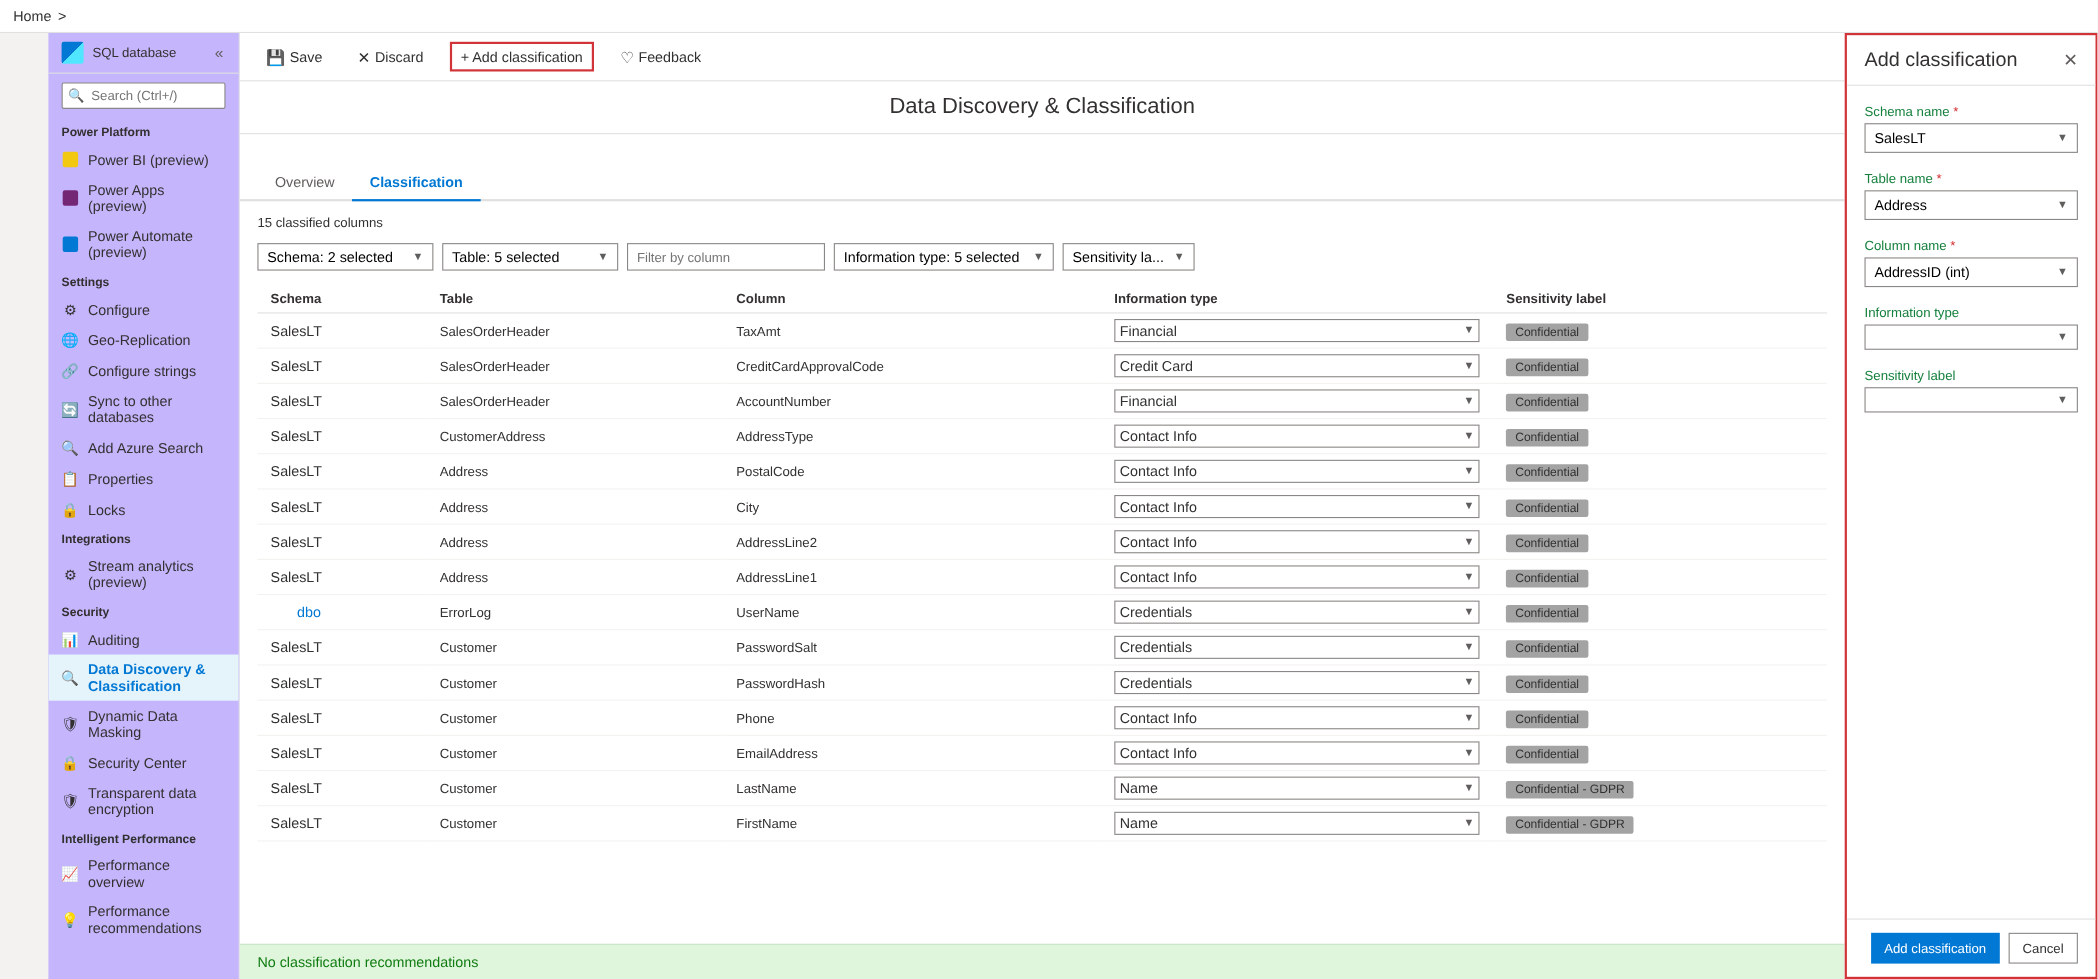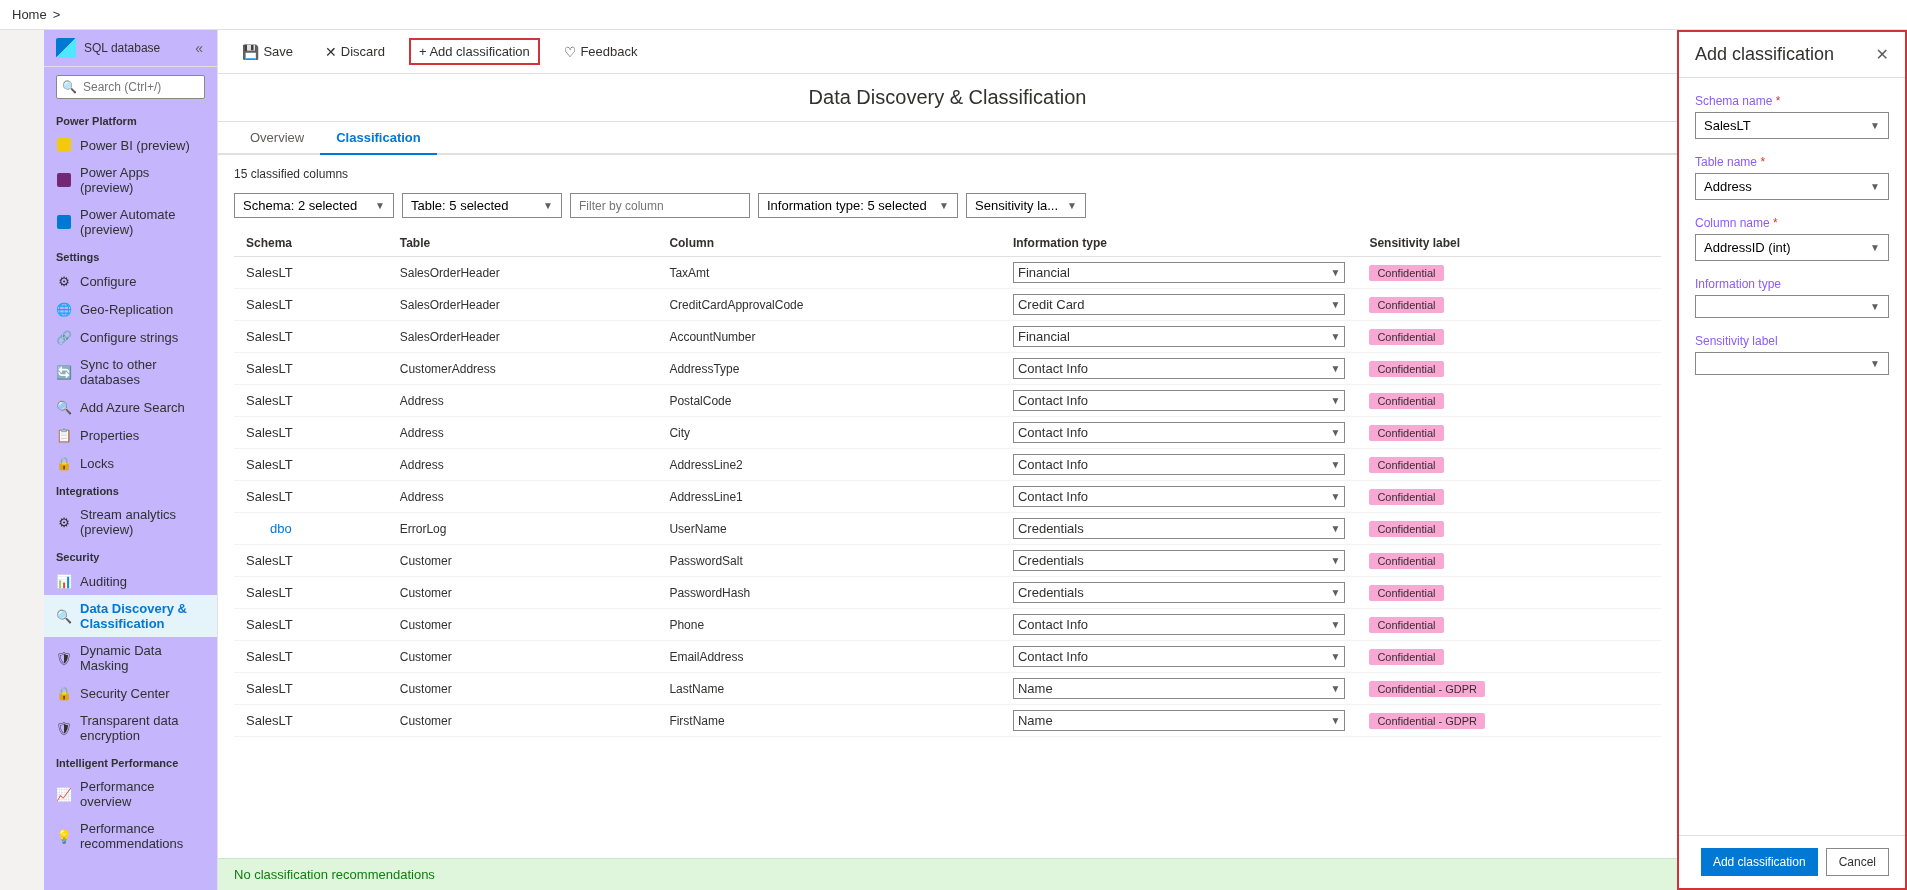--- a/index.html
+++ b/index.html
@@ -39,53 +39,53 @@
     .toolbar-btn { display: flex; align-items: center; gap: 4px; cursor: pointer; color: #323130; font-size: 13px; padding: 4px 8px; border: none; background: none; }
     .toolbar-btn.add-classification { border: 2px solid #d13438; color: #323130; }
     .toolbar-btn .btn-icon { font-size: 14px; }
     
     
     .page-title-area { text-align: center; padding: 12px; border-bottom: 1px solid #e0e0e0; }
     .page-title { font-size: 20px; font-weight: 300; color: #323130; }
     
     
     .tabs { display: flex; border-bottom: 2px solid #e0e0e0; padding: 0 16px; }
-    .tab { padding: 8px 16px; cursor: pointer; font-size: 13px; color: #605e5c; border-bottom: 2px solid transparent; margin-bottom: -2px; }
+    .tab { padding: 8px 16px; cursor: pointer; font-size: 13px; color: #605e5c; border-bottom: 2px solid transparent; margin-bottom: -2px; margin-top: 28px; }
     .tab.active { color: #0078d4; border-bottom-color: #0078d4; font-weight: 600; }
     
     
     .table-area { flex: 1; overflow-y: auto; padding: 12px 16px; }
     .classified-count { font-size: 12px; color: #323130; margin-bottom: 12px; }
     
     
     .filters { display: flex; gap: 8px; margin-bottom: 12px; }
     .filter-dropdown { display: flex; align-items: center; border: 1px solid #8a8886; padding: 4px 8px; font-size: 12px; cursor: pointer; background: #fff; min-width: 160px; }
     .filter-input { display: flex; align-items: center; border: 1px solid #8a8886; padding: 4px 8px; font-size: 12px; background: #fff; min-width: 180px; }
     .filter-input input { border: none; outline: none; background: none; font-size: 12px; width: 100%; }
     .chevron-icon { margin-left: auto; font-size: 10px; color: #605e5c; }
     
     
     .data-table { width: 100%; border-collapse: collapse; }
     .data-table th { text-align: left; padding: 6px 12px; font-weight: 600; color: #323130; font-size: 12px; border-bottom: 1px solid #e0e0e0; }
     .data-table td { padding: 5px 12px; font-size: 12px; color: #323130; border-bottom: 1px solid #f3f2f1; }
     .schema-link { color: #0078d4; cursor: pointer; margin-left: 24px; }
     .info-type-select { border: 1px solid #8a8886; padding: 2px 4px; font-size: 12px; background: #fff; min-width: 140px; display: flex; align-items: center; justify-content: space-between; }
-    .sensitivity-badge { background: #f9a8d4; padding: 2px 8px; font-size: 11px; border-radius: 2px; }
+    .sensitivity-badge { background: #a3a3a3; padding: 2px 8px; font-size: 11px; border-radius: 2px; }
     
     
     .bottom-bar { padding: 8px 16px; background: #dff6dd; border-top: 1px solid #c8e6c9; font-size: 12px; color: #107c10; display: flex; align-items: center; gap: 8px; }
     
     
     .right-panel { width: 230px; border: 2px solid #d13438; background: #fff; display: flex; flex-direction: column; flex-shrink: 0; }
     .panel-header { padding: 12px 16px; border-bottom: 1px solid #e0e0e0; display: flex; align-items: center; justify-content: space-between; }
     .panel-title { font-size: 18px; font-weight: 300; color: #323130; }
     .panel-close { cursor: pointer; color: #605e5c; font-size: 16px; border: none; background: none; }
     .panel-body { flex: 1; padding: 16px; overflow-y: auto; }
     .field-group { margin-bottom: 16px; }
-    .field-label { font-size: 12px; color: #8b5cf6; margin-bottom: 4px; }
+    .field-label { font-size: 12px; color: #15803d; margin-bottom: 4px; }
     .field-label.required::after { content: ' *'; color: #d13438; }
     .field-select { width: 100%; border: 1px solid #8a8886; padding: 5px 8px; font-size: 12px; background: #fff; display: flex; align-items: center; justify-content: space-between; cursor: pointer; }
     .panel-footer { padding: 12px 16px; border-top: 1px solid #e0e0e0; display: flex; gap: 8px; justify-content: flex-end; }
     .btn-primary { background: #0078d4; color: #fff; border: none; padding: 6px 12px; font-size: 12px; cursor: pointer; }
     .btn-secondary { background: #fff; color: #323130; border: 1px solid #8a8886; padding: 6px 12px; font-size: 12px; cursor: pointer; }
 
     
     ::-webkit-scrollbar { width: 6px; height: 6px; }
     ::-webkit-scrollbar-track { background: #f1f1f1; }
     ::-webkit-scrollbar-thumb { background: #c8c6c4; border-radius: 3px; }

